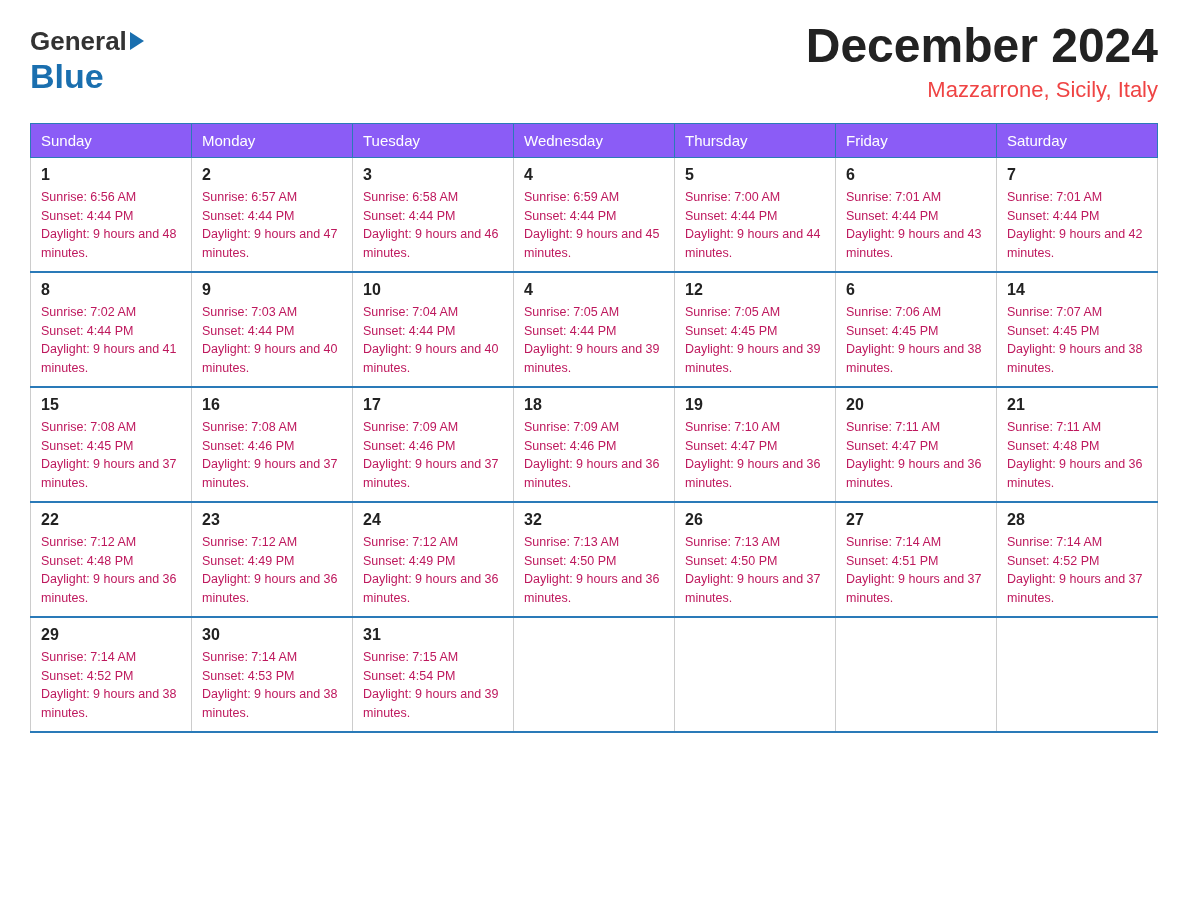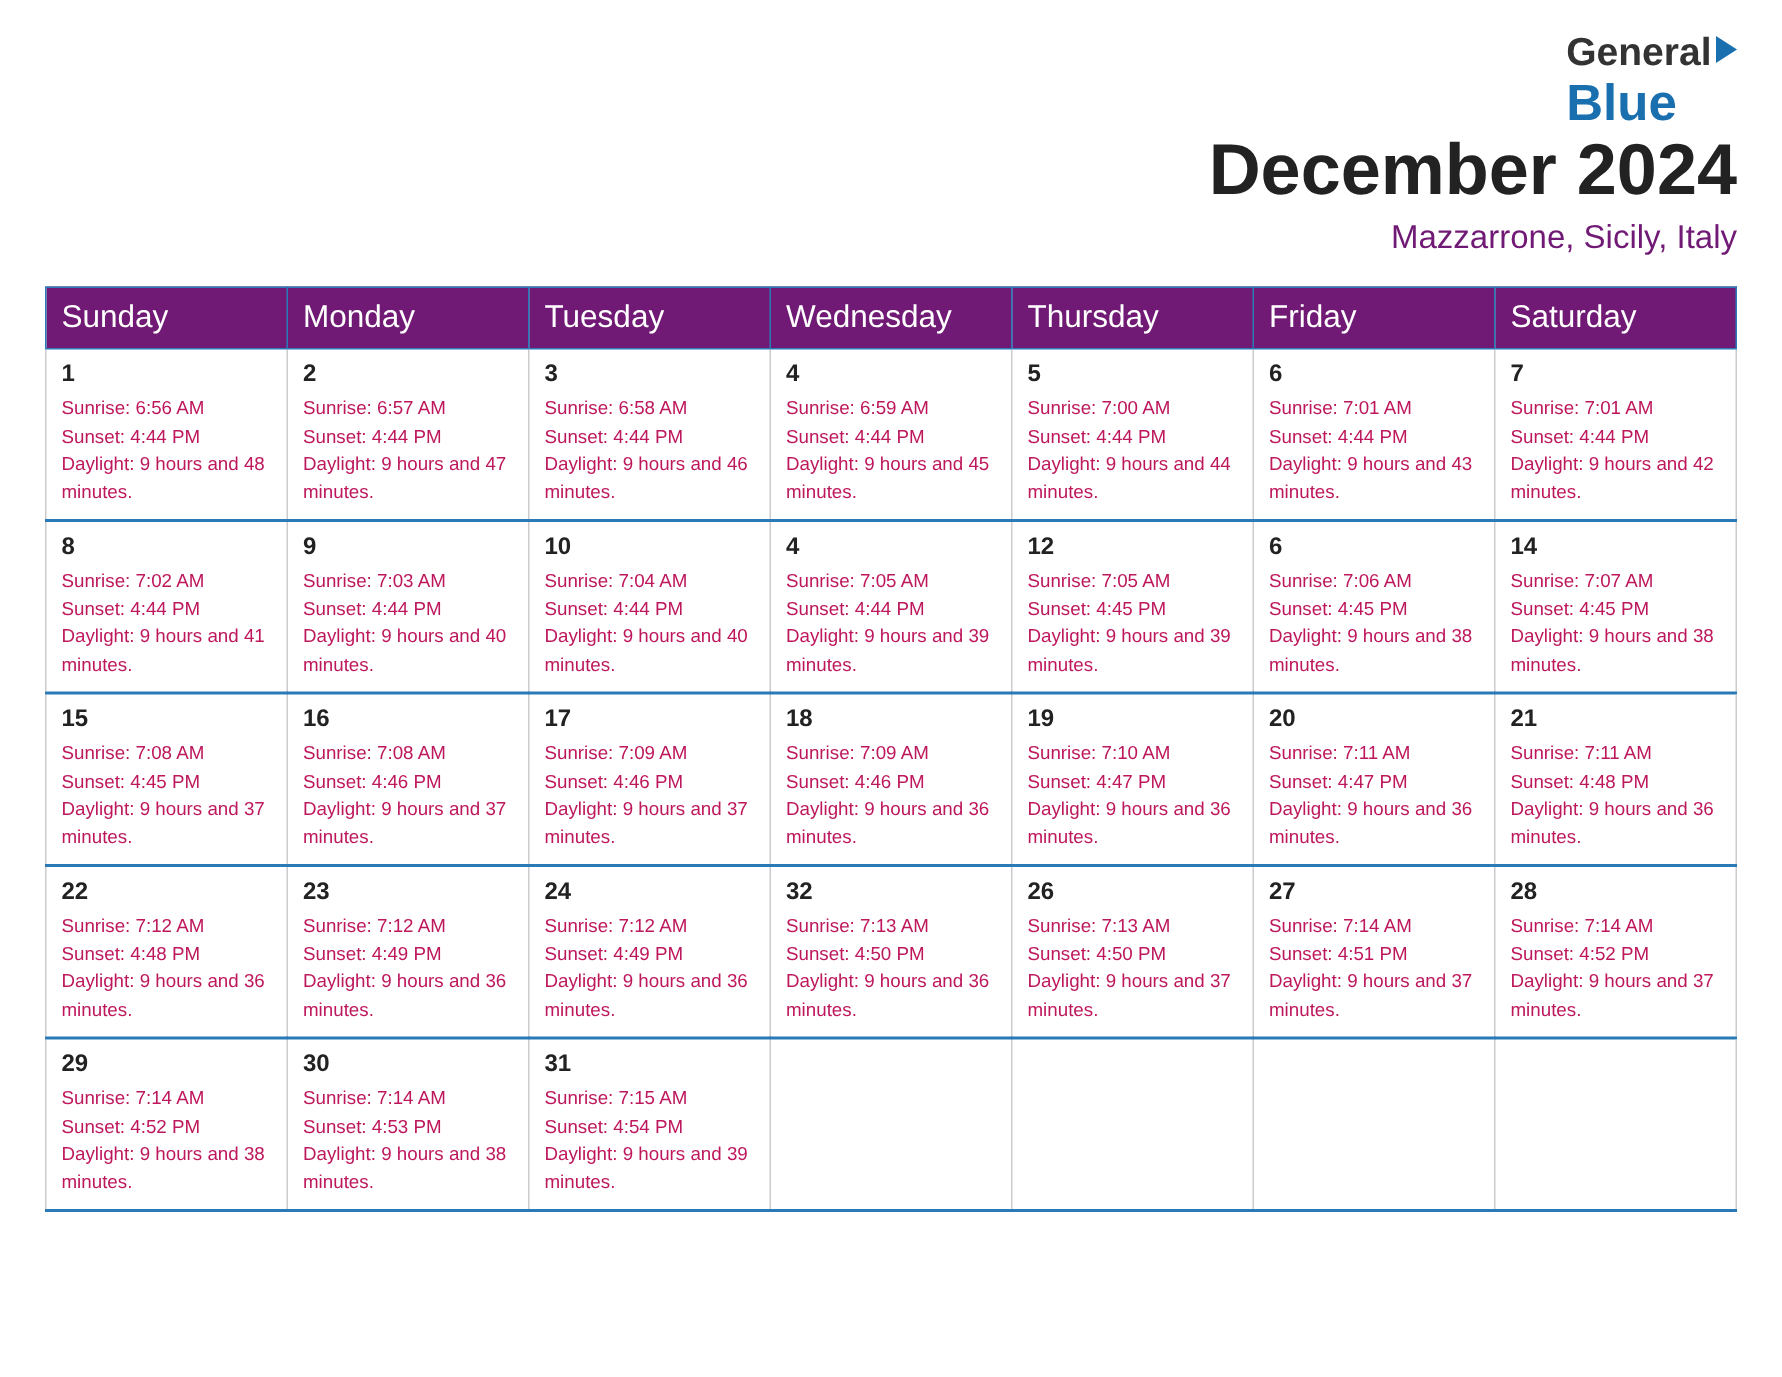--- a/index.html
+++ b/index.html
@@ -8,54 +8,53 @@
       background: #fff;
       color: #333;
       width: 1188px;
       min-height: 918px;
       padding: 20px 30px;
     }
 
     .header {
       display: flex;
       justify-content: space-between;
-      align-items: flex-end;
+      align-items: center;
       margin-bottom: 20px;
-      flex-direction: column;
     }
 
     .title-block {
       text-align: right;
     }
 
     .month-title {
       font-size: 48px;
       font-weight: bold;
       color: #222;
       line-height: 1.1;
     }
 
     .location-title {
       font-size: 22px;
-      color: #701a75;
+      color: #ef4444;
       margin-top: 4px;
     }
 
     .calendar-table {
       width: 100%;
       border-collapse: collapse;
       font-size: 13px;
     }
 
     .calendar-table thead th {
-      background-color: #701a75;
+      background-color: #8b5cf6;
       color: #fff;
       padding: 8px 10px;
       text-align: left;
-      font-size: 21px;
+      font-size: 15px;
       font-weight: normal;
       border: 1px solid #2a7ab8;
     }
 
     .calendar-table tbody td {
       vertical-align: top;
       padding: 8px 10px;
       border: 1px solid #ccc;
       width: 14.28%;
       min-height: 100px;

